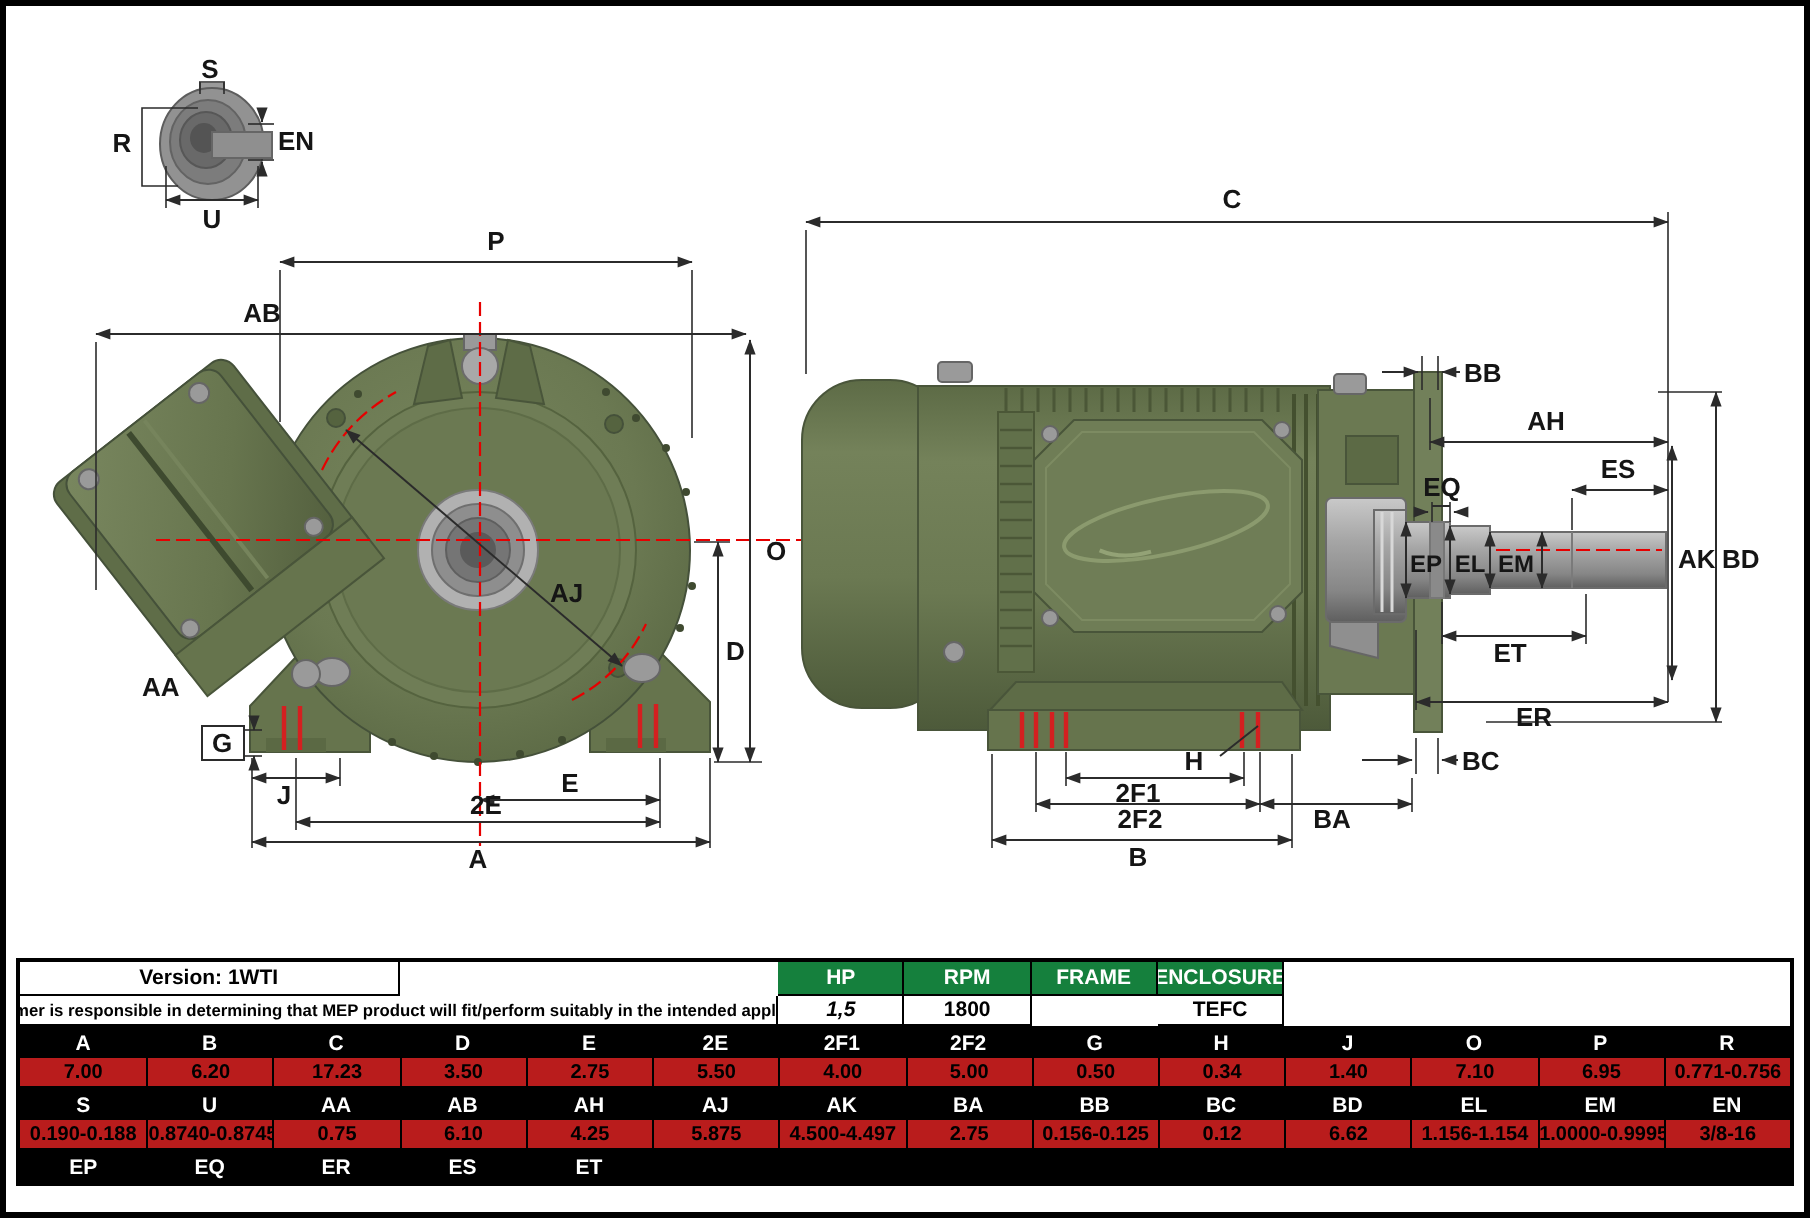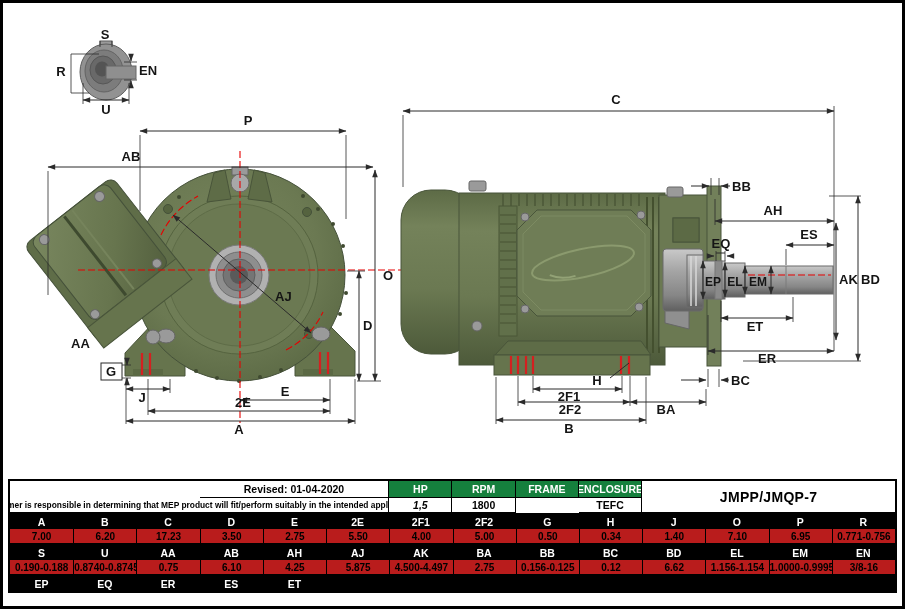--- a/index.html
+++ b/index.html
@@ -381,26 +381,25 @@
       <line x1="493" y1="374" x2="493" y2="421" class="ext"></line>
           <line x1="643" y1="374" x2="643" y2="421" class="ext"></line>
       <line x1="493" y1="417" x2="643" y2="417" class="dimarr"></line>
       <text x="566" y="430" text-anchor="middle" class="dim-label">B</text>
     </g>
   </g>
 </svg>
 
 <div class="dim-table">
   <div class="info-grid">
-    <div class="icell" style="grid-column:4/7;grid-row:1;">Revised: 01-04-2020</div>
+    <div class="icell" style="grid-column:1/4;grid-row:1;">Version: 1WTI</div>
     <div class="icell black" style="grid-column:7;grid-row:1;">HP</div>
     <div class="icell black" style="grid-column:8;grid-row:1;">RPM</div>
     <div class="icell black" style="grid-column:9;grid-row:1;">FRAME</div>
     <div class="icell black" style="grid-column:10;grid-row:1;">ENCLOSURE</div>
-    <div class="icell model" style="grid-column:11/15;grid-row:1/3;">JMPP/JMQP-7</div>
     <div class="icell small" style="grid-column:1/7;grid-row:2;">Customer is responsible in determining that MEP product will fit/perform suitably in the intended application</div>
     <div class="icell val" style="grid-column:7;grid-row:2;font-style:italic;">1,5</div>
     <div class="icell val" style="grid-column:8;grid-row:2;">1800</div>
     <div class="icell val" style="grid-column:9;grid-row:2;margin-top:23px;">145JM</div>
     <div class="icell val" style="grid-column:10;grid-row:2;">TEFC</div>
   </div>
   <div>
         <div class="trow hrow">
           <div class="hcell">A</div>
           <div class="hcell">B</div>

